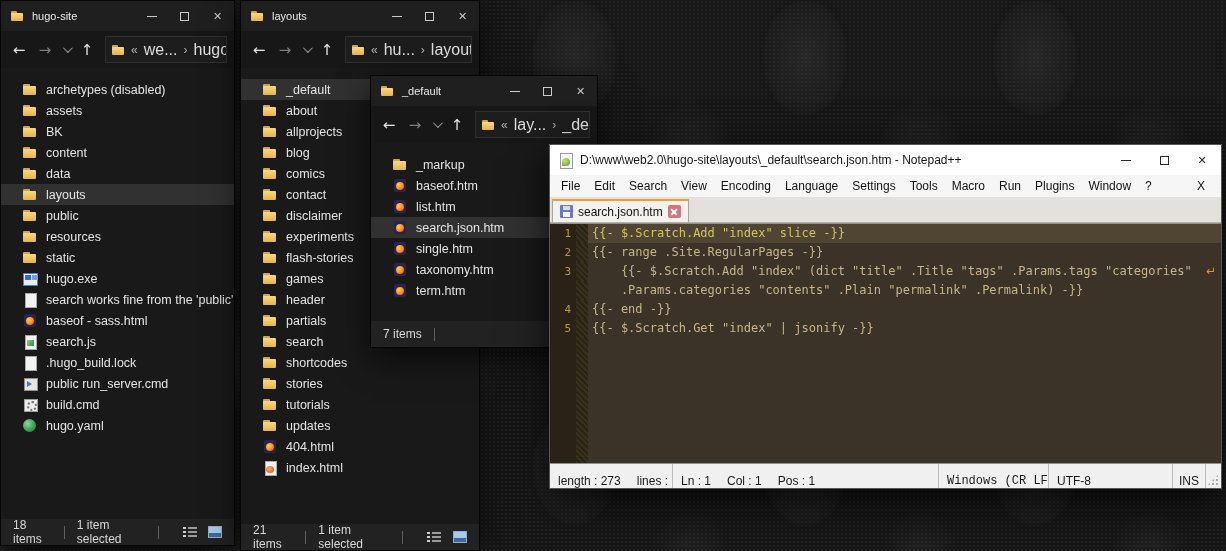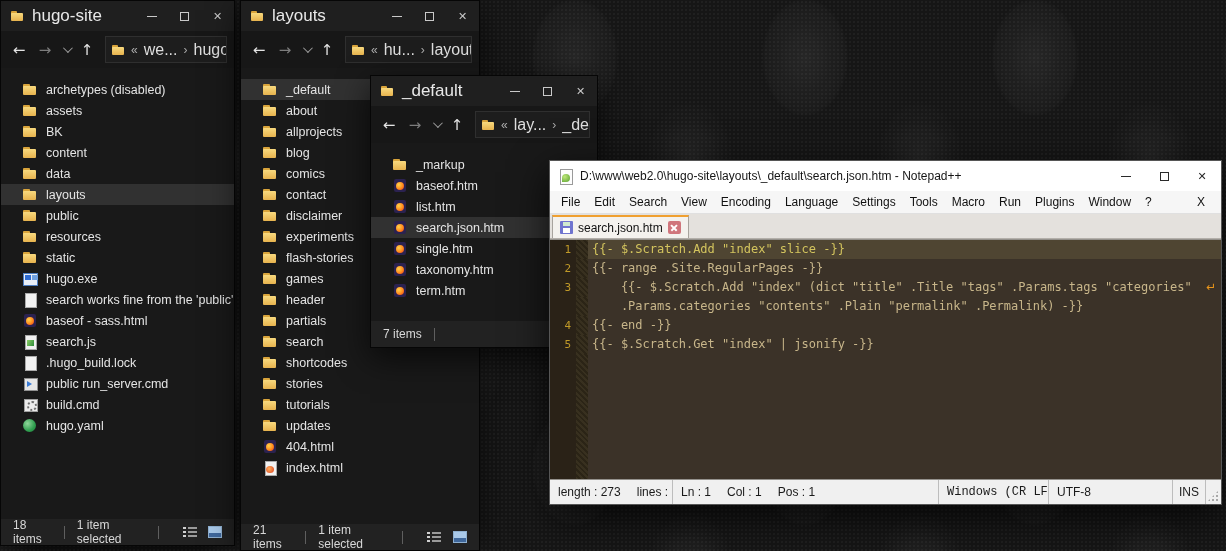--- a/index.html
+++ b/index.html
@@ -19,21 +19,21 @@
 
   
   .explorer{ position:absolute; background:#191919; border:1px solid #060606;
     box-shadow:0 10px 30px rgba(0,0,0,.65); display:flex; flex-direction:column; overflow:hidden; }
   #win-hugo   { left:0;   top:0;    width:235px; height:546px; z-index:1; }
   #win-layouts{ left:240px;top:0;   width:240px; height:551px; z-index:2; }
   #win-default{ left:370px;top:75px;width:228px; height:273px; z-index:3; }
 
   .titlebar{ height:30px; flex:0 0 auto; display:flex; align-items:center;
     background:#1f1f1f; padding-left:9px; gap:7px; }
-  .titlebar .title{ font-size:17px; color:#e8e8e8; white-space:nowrap; }
+  .titlebar .title{ font-size:11px; color:#e8e8e8; white-space:nowrap; }
   .caption-buttons{ margin-left:auto; display:flex; height:100%; }
   .cap-btn{ width:33px; height:100%; display:flex; align-items:center; justify-content:center;
     color:#c9c9c9; font-size:11px; font-family:"DejaVu Sans",sans-serif; }
   .glyph-max{ width:9px; height:9px; border:1px solid currentColor; display:inline-block; }
   .glyph-min{ width:10px; height:1px; background:currentColor; display:inline-block; }
 
   .navbar{ height:37px; flex:0 0 auto; display:flex; align-items:center;
     background:#171717; padding:0 7px 0 6px; gap:2px; }
   .nav-arrow{ width:24px; text-align:center; font-size:15px; color:#e4e4e4;
     font-family:"DejaVu Sans",sans-serif; }
@@ -98,21 +98,21 @@
   .icon-gear::after{ content:""; position:absolute; left:4.5px; top:4px; width:6px; height:6px;
     border-radius:50%; border:2px dotted #6f6f6f; }
   .icon-yaml::before{ content:""; position:absolute; left:1px; top:1px; width:13px; height:13px; border-radius:50%;
     background:radial-gradient(circle at 35% 35%, #8fd79a, #2f9e4f 60%, #1c7a38); }
   .icon-htmlpage::before{ content:""; position:absolute; left:3px; top:1px; width:10px; height:13px;
     background:#f2f2f2; border:1px solid #aaaaaa; }
   .icon-htmlpage::after{ content:""; position:absolute; left:4px; top:6px; width:8px; height:7px; border-radius:50%;
     background:radial-gradient(circle at 40% 40%, #ffb05e, #e2552a 80%); }
 
   
-  .npp{ position:absolute; left:549px; top:160px; width:673px; height:345px; z-index:4;
+  .npp{ position:absolute; left:549px; top:144px; width:673px; height:345px; z-index:4;
     background:#f0f0f0; border:1px solid #565656; box-shadow:0 12px 36px rgba(0,0,0,.75);
     display:flex; flex-direction:column; }
   .npp-titlebar{ height:30px; flex:0 0 auto; background:#ffffff; display:flex; align-items:center;
     padding:0 0 0 8px; gap:7px; }
   .npp-title{ font-size:12px; color:#151515; white-space:nowrap; overflow:hidden; }
   .npp-titlebar .cap-btn{ color:#2a2a2a; width:38px; }
   .npp-icon{ position:relative; width:15px; height:15px; flex:0 0 15px; }
   .npp-icon::before{ content:""; position:absolute; left:2px; top:0; width:11px; height:14px;
     background:#fdfdfd; border:1px solid #9a9a9a; }
   .npp-icon::after{ content:""; position:absolute; left:4px; top:5px; width:8px; height:8px; border-radius:50% 50% 50% 0;
@@ -149,21 +149,21 @@
     color:#c09a28; background:#2a2217; }
   .margin-hatch{ width:12px; flex:0 0 12px;
     background:repeating-linear-gradient(45deg,#38301f 0 2px,#2b2416 2px 4px); }
   .code-text{ flex:1; white-space:pre; padding-left:4px; color:#c8b68a; overflow:hidden; }
   .code-line.current .code-text{ color:#d3c45e; }
   .wrap-marker{ position:absolute; right:5px; top:0; color:#e8941a; font-size:12px;
     font-family:"DejaVu Sans",sans-serif; }
 
   .npp-status{ height:24px; flex:0 0 auto; background:#f0f0f0; display:flex; align-items:stretch;
     font-size:12px; color:#1a1a1a; }
-  .seg{ display:flex; align-items:center; padding:0 8px; border-right:1px solid #bdbdbd; gap:16px; white-space:nowrap; overflow:hidden; }
+  .seg{ display:flex; align-items:flex-end; padding:0 8px; border-right:1px solid #bdbdbd; gap:16px; white-space:nowrap; overflow:hidden; }
   .seg1{ width:123px; } .seg2{ width:266px; } .seg3{ width:110px;font-family:Liberation Mono, monospace; } .seg4{ width:124px; }
   .seg5{ width:33px; justify-content:center; }
   .grip-zone{ flex:1; display:flex; align-items:flex-end; justify-content:flex-end; padding:0 2px 2px 0; }
   .grip{ width:12px; height:12px;
     background-image:radial-gradient(#a8a8a8 1px, transparent 1.2px); background-size:4px 4px;
     clip-path:polygon(100% 0, 100% 100%, 0 100%); }
 </style>
 </head>
 <body>
 

